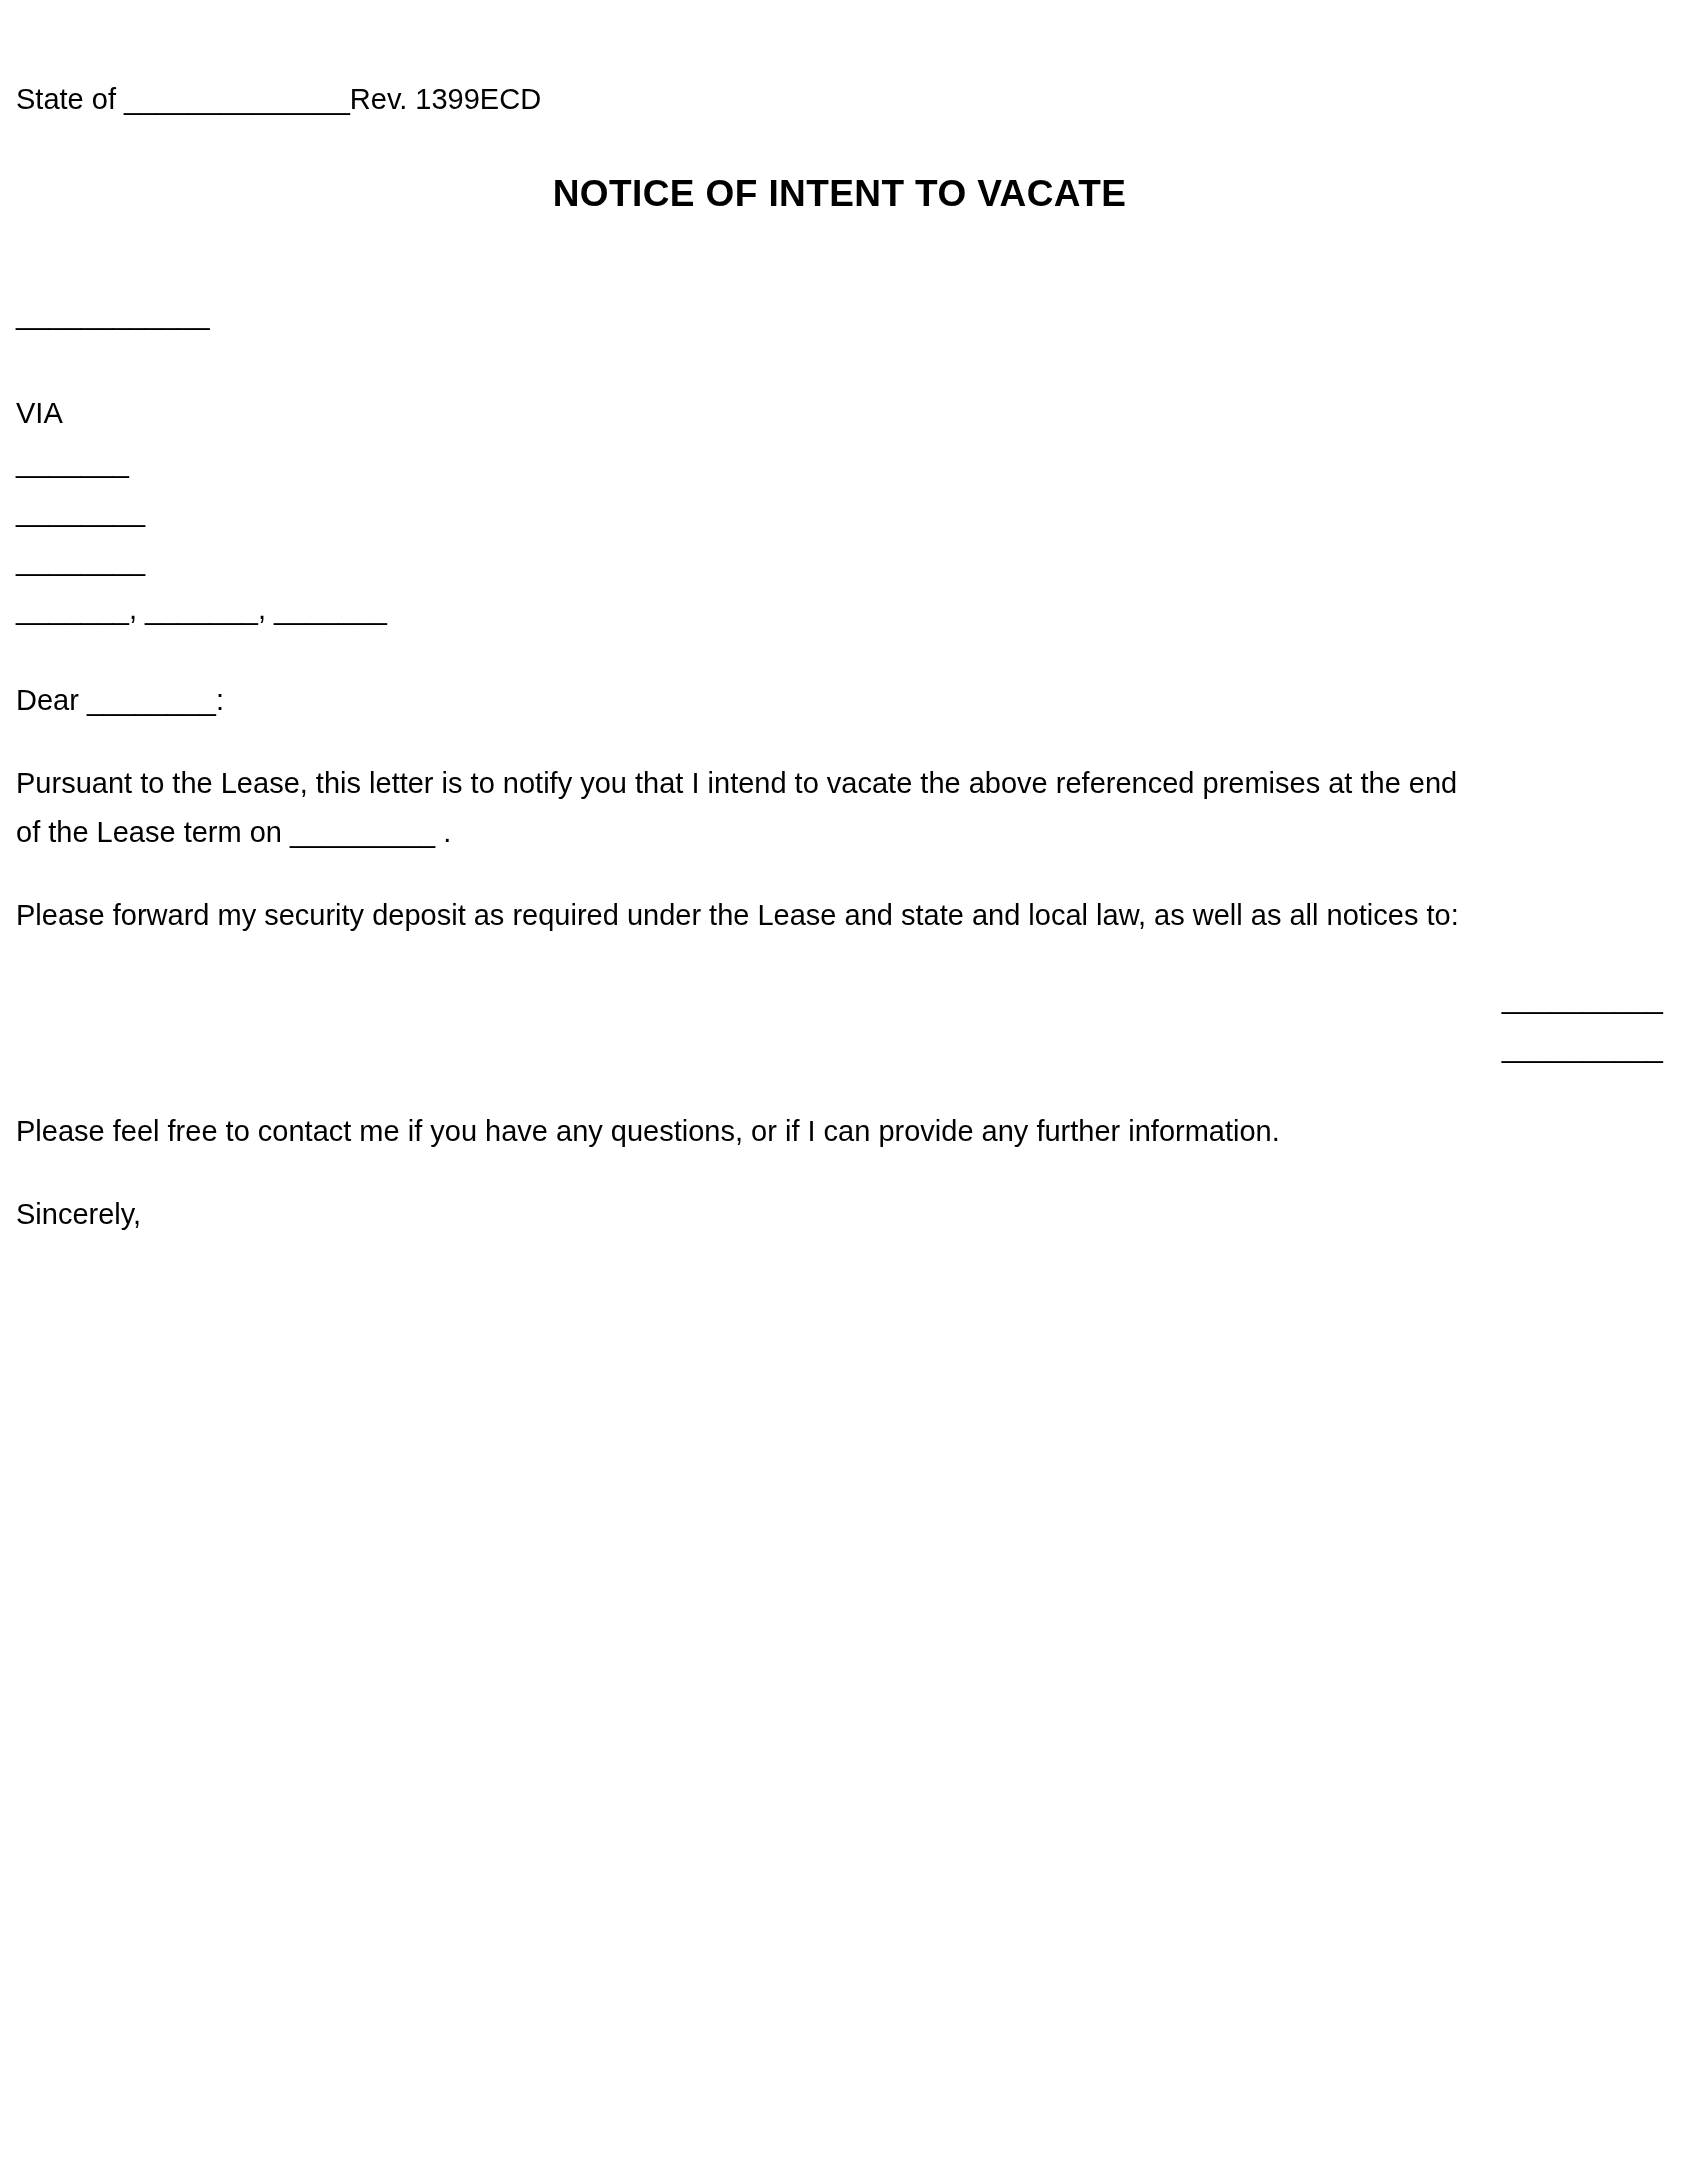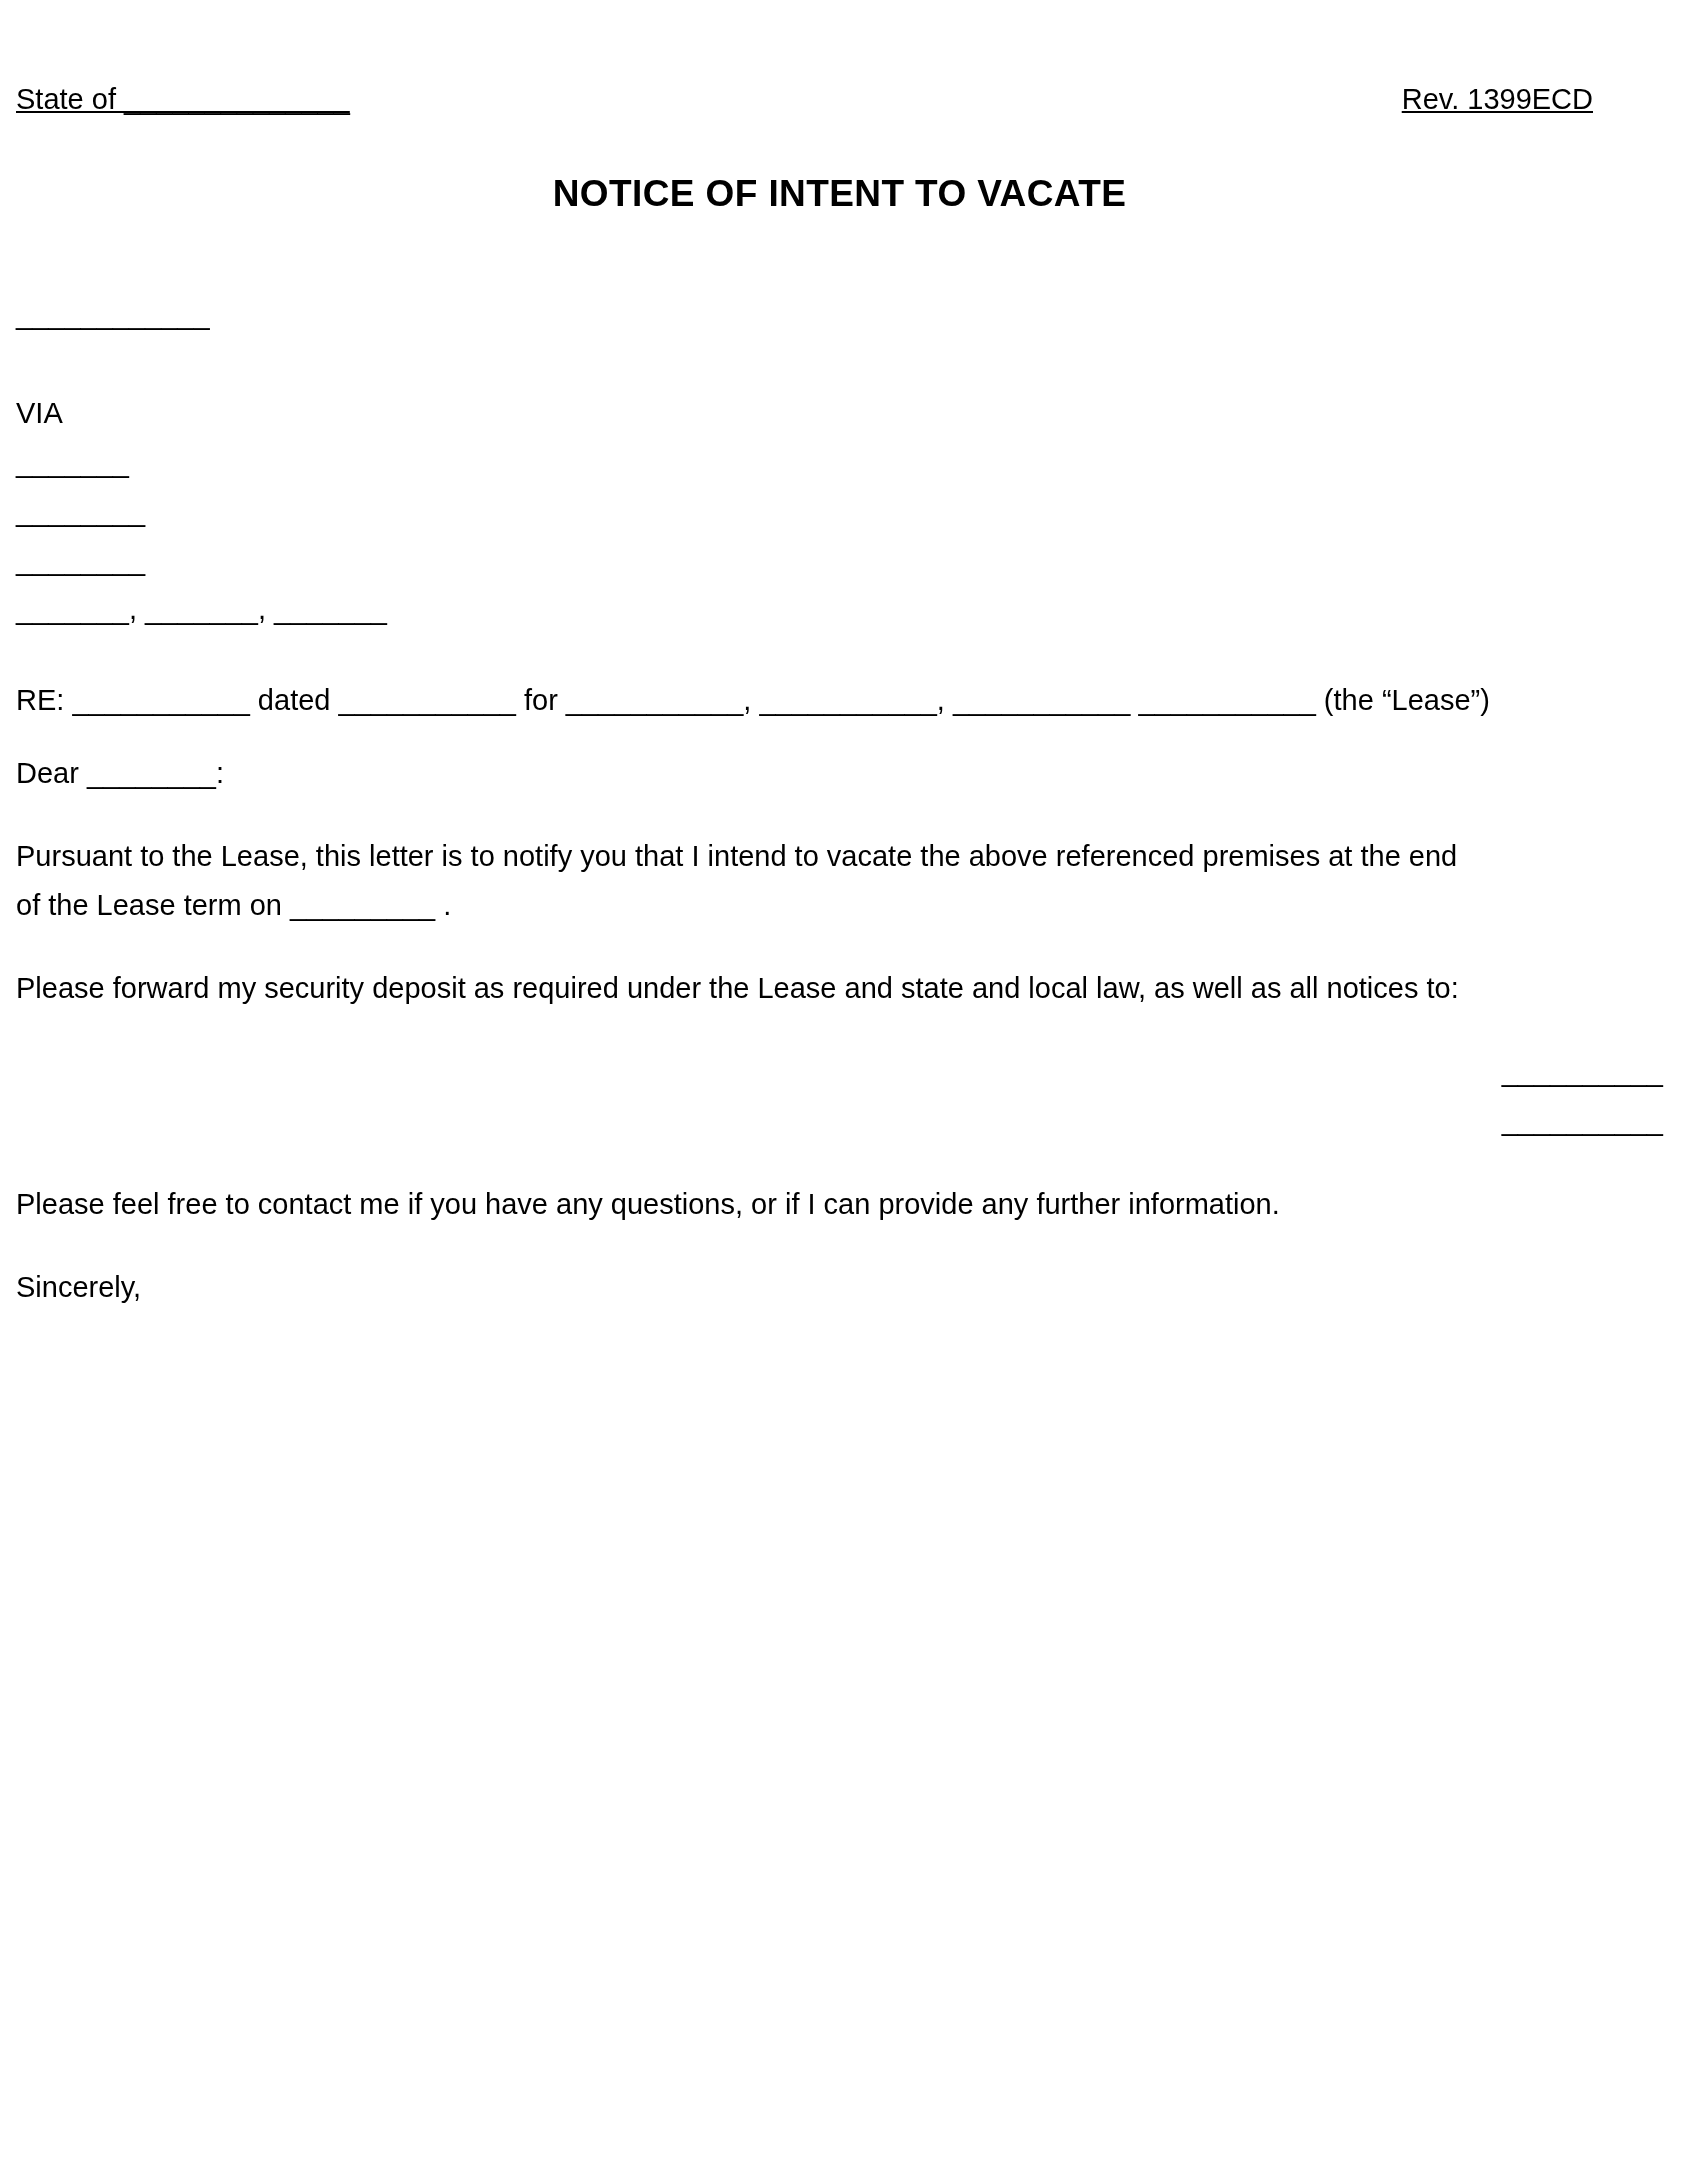--- a/index.html
+++ b/index.html
@@ -11,24 +11,22 @@
     background: #ffffff;
     color: #000000;
     font-family: "Liberation Sans", sans-serif;
     font-size: 29px;
     line-height: 49px;
     padding: 75px 24px 0 16px;
     overflow: hidden;
   }
   .header-row {
     display: flex;
-    justify-content: space-between;
     align-items: flex-start;
     margin-bottom: 44px;
-    text-decoration: underline;
   }
   .revision { margin-right: 70px; }
   .doc-title {
     font-size: 37px;
     font-weight: bold;
     line-height: 52px;
     text-align: center;
     letter-spacing: 0.4px;
     margin-bottom: 70px;
   }
@@ -56,21 +54,20 @@
   <div class="line date-blank-line">____________</div>
 
   <div class="via-block">
     <div class="line">VIA</div>
     <div class="line">_______</div>
     <div class="line">________</div>
     <div class="line">________</div>
     <div class="line">_______, _______, _______</div>
   </div>
 
-  <div class="line re-line">RE: ___________ dated ___________ for ___________, ___________, ___________ ___________ (the “Lease”)</div>
 
   <div class="line salutation-line">Dear ________:</div>
 
   <div class="para">
     <div class="line">Pursuant to the Lease, this letter is to notify you that I intend to vacate the above referenced premises at the end</div>
     <div class="line">of the Lease term on _________ .</div>
   </div>
 
   <div class="line para">Please forward my security deposit as required under the Lease and state and local law, as well as all notices to:</div>
 

